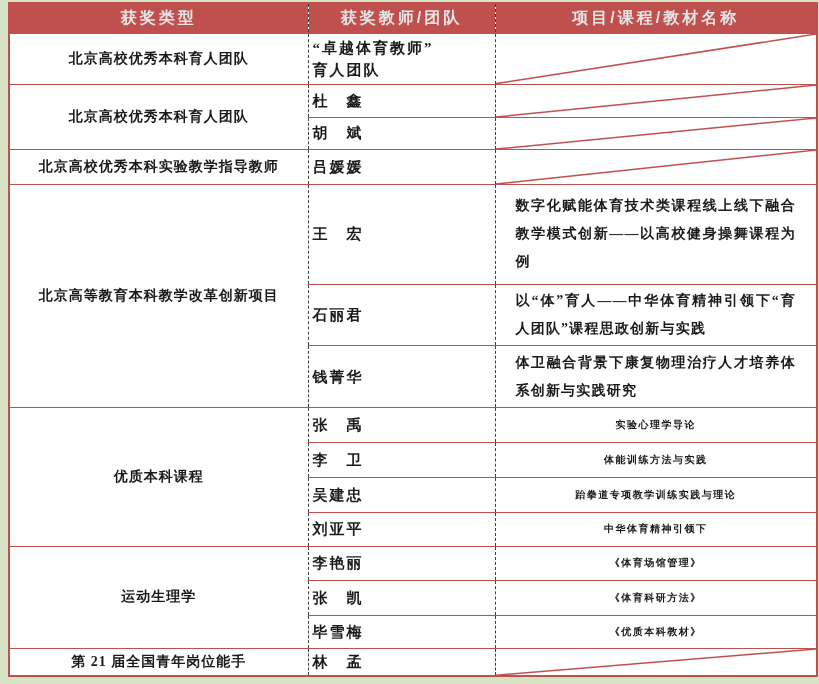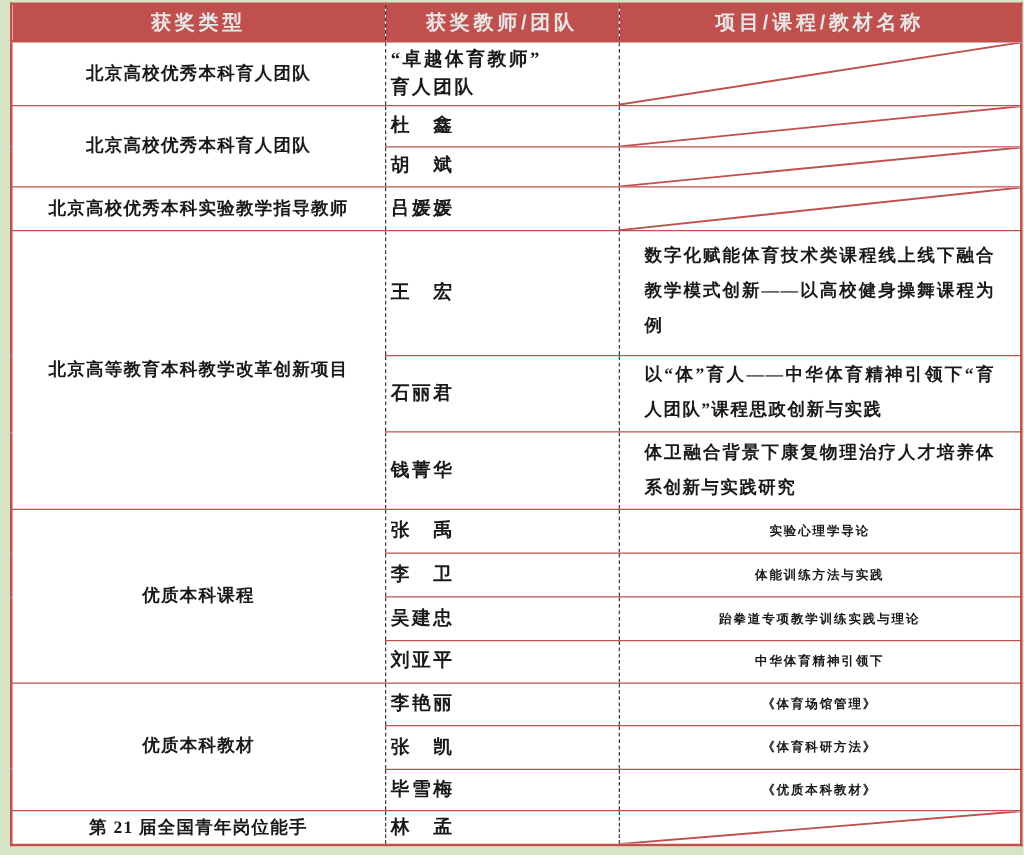--- a/index.html
+++ b/index.html
@@ -168,21 +168,21 @@
       </tr>
       <tr style="height:34px">
         <td class="teacher">吴建忠</td>
         <td class="proj-center">跆拳道专项教学训练实践与理论</td>
       </tr>
       <tr style="height:34px">
         <td class="teacher">刘亚平</td>
         <td class="proj-center">中华体育精神引领下</td>
       </tr>
       <tr style="height:34px">
-        <td class="cat" rowspan="3">优质本科教材</td>
+        <td class="cat" rowspan="3">运动生理学</td>
         <td class="teacher">李艳丽</td>
         <td class="proj-center">《体育场馆管理》</td>
       </tr>
       <tr style="height:35px">
         <td class="teacher">张　凯</td>
         <td class="proj-center">《体育科研方法》</td>
       </tr>
       <tr style="height:33px">
         <td class="teacher">毕雪梅</td>
         <td class="proj-center">《优质本科教材》</td>

